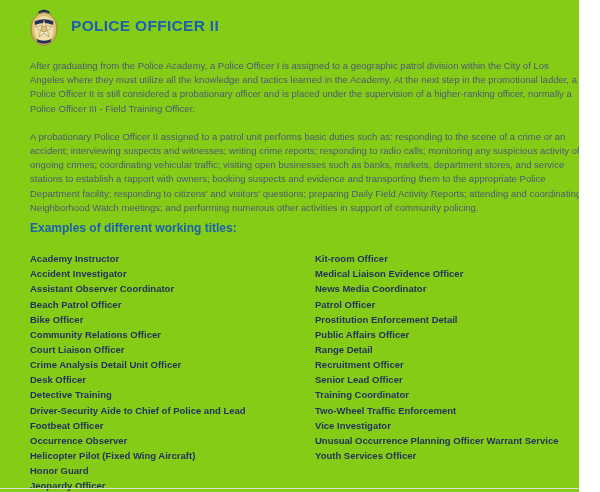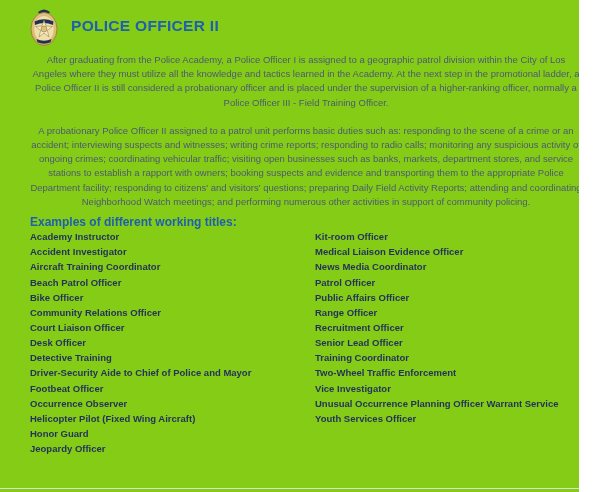--- a/index.html
+++ b/index.html
@@ -34,35 +34,35 @@
     font-weight: 700;
     color: #1d60ae;
     letter-spacing: 0.3px;
     white-space: nowrap;
   }
   .para {
     width: 552px;
     font-size: 9.5px;
     line-height: 14.2px;
     color: #4d5a73;
-    margin: 5px 0 0 0;
-    text-align: center;
+    margin: 11px 0 0 0;
+    text-align: left;
   }
   .para + .para {
     margin-top: 14px;
   }
   .section-heading {
     font-size: 12px;
     font-weight: 700;
     color: #1d60ae;
     margin: 6px 0 0 0;
   }
   .titles-columns {
     display: flex;
-    margin-top: 0;
+    margin-top: 16px;
   }
   .titles-col {
     list-style: none;
     margin: 0;
     padding: 0;
   }
   .titles-col.left  { width: 285px; flex: 0 0 auto; }
   .titles-col.right { flex: 1 1 auto; }
   .titles-col li {
     font-size: 9.5px;
@@ -115,41 +115,43 @@
 
     <p class="para">After graduating from the Police Academy, a Police Officer I is assigned to a geographic patrol division within the City of Los Angeles where they must utilize all the knowledge and tactics learned in the Academy. At the next step in the promotional ladder, a Police Officer II is still considered a probationary officer and is placed under the supervision of a higher-ranking officer, normally a Police Officer III - Field Training Officer.</p>
     <p class="para">A probationary Police Officer II assigned to a patrol unit performs basic duties such as: responding to the scene of a crime or an accident; interviewing suspects and witnesses; writing crime reports; responding to radio calls; monitoring any suspicious activity of ongoing crimes; coordinating vehicular traffic; visiting open businesses such as banks, markets, department stores, and service stations to establish a rapport with owners; booking suspects and evidence and transporting them to the appropriate Police Department facility; responding to citizens' and visitors' questions; preparing Daily Field Activity Reports; attending and coordinating Neighborhood Watch meetings; and performing numerous other activities in support of community policing.</p>
 
     <h2 class="section-heading">Examples of different working titles:</h2>
 
     <div class="titles-columns">
       <ul class="titles-col left">
           <li>Academy Instructor</li>
           <li>Accident Investigator</li>
-          <li>Aircraft Training Coordinator</li>
+          <li>Assistant Observer Coordinator</li>
           <li>Beach Patrol Officer</li>
           <li>Bike Officer</li>
           <li>Community Relations Officer</li>
           <li>Court Liaison Officer</li>
+          <li>Crime Analysis Detail Unit Officer</li>
           <li>Desk Officer</li>
           <li>Detective Training</li>
-          <li>Driver-Security Aide to Chief of Police and Mayor</li>
+          <li>Driver-Security Aide to Chief of Police and Lead</li>
           <li>Footbeat Officer</li>
           <li>Occurrence Observer</li>
           <li>Helicopter Pilot (Fixed Wing Aircraft)</li>
           <li>Honor Guard</li>
           <li>Jeopardy Officer</li>
         </ul>
       <ul class="titles-col right">
           <li>Kit-room Officer</li>
           <li>Medical Liaison Evidence Officer</li>
           <li>News Media Coordinator</li>
           <li>Patrol Officer</li>
+          <li>Prostitution Enforcement Detail</li>
           <li>Public Affairs Officer</li>
-          <li>Range Officer</li>
+          <li>Range Detail</li>
           <li>Recruitment Officer</li>
           <li>Senior Lead Officer</li>
           <li>Training Coordinator</li>
           <li>Two-Wheel Traffic Enforcement</li>
           <li>Vice Investigator</li>
           <li>Unusual Occurrence Planning Officer Warrant Service</li>
           <li>Youth Services Officer</li>
         </ul>
     </div>
 

